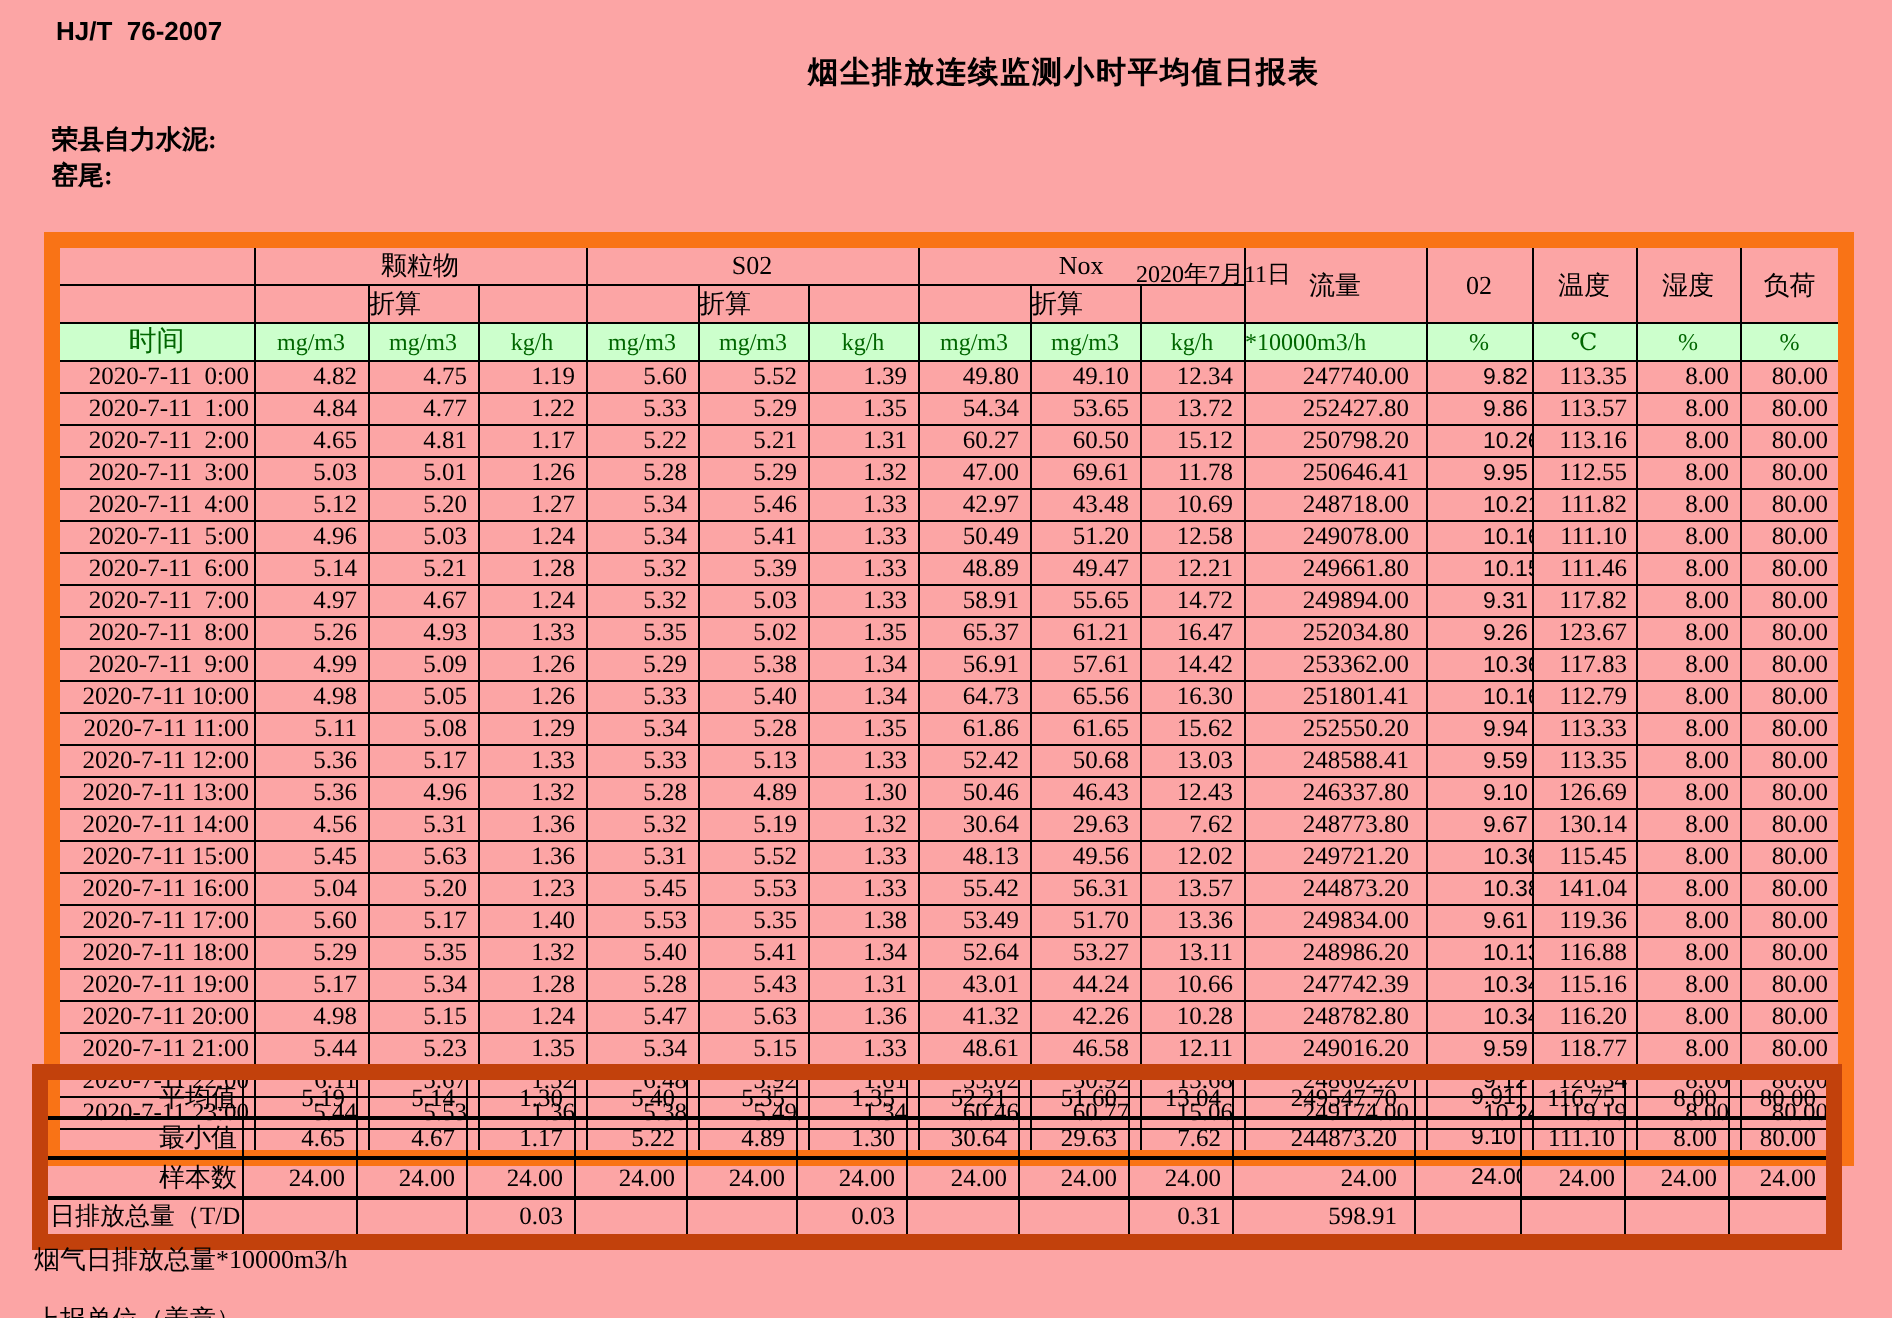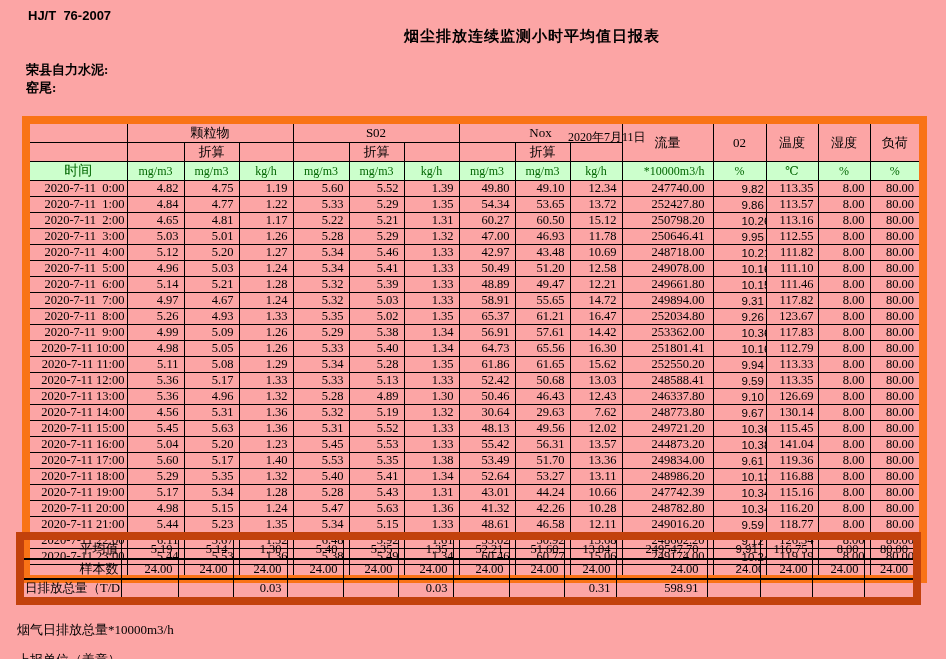--- a/index.html
+++ b/index.html
@@ -30,21 +30,21 @@
   .main-table { position: absolute; left: 22px; top: 116px; width: 898px; border: 8px solid #f97316; }
   .summary-table { position: absolute; left: 16px; top: 532px; width: 898px; border: 8px solid #c2410c; }
 
   .main-table td { border: 1px solid #000; padding: 0; overflow: hidden; white-space: nowrap; }
   .summary-table td {
     border: 1px solid #000; border-top-width: 2px; border-bottom-width: 2px;
     padding: 0; overflow: hidden; white-space: nowrap;
   }
 
   tr.hA td { height: 14px; text-align: center; font-size: 13px; }
-  tr.hB td { height: 13px; text-align: center; font-size: 13px; }
+  tr.hB td { height: 13px; font-size: 13px; }
   tr.hC td {
     height: 16px; text-align: center; font-size: 12px;
     background: var(--header-bg, #ccffcc); color: var(--header-text, #006600);
   }
   tr.hC td.time-head { font-size: 14px; }
 
   tbody tr.data-row td { height: 13.7px; font-size: 12.5px; text-align: right; padding-right: 5px; }
   tbody tr.data-row td.c-time { padding-right: 2px; white-space: pre; }
   tbody tr.empty-row td { height: 10px; }
 
@@ -118,21 +118,21 @@
         <td class="time-head">时间</td>
         <td>mg/m3</td>
         <td>mg/m3</td>
         <td>kg/h</td>
         <td>mg/m3</td>
         <td>mg/m3</td>
         <td>kg/h</td>
         <td>mg/m3</td>
         <td>mg/m3</td>
         <td>kg/h</td>
-        <td class="c9" style="padding:0;text-align:right">*10000m3/h</td>
+        <td class="c9" style="padding:0;text-align:left">*10000m3/h</td>
         <td>%</td>
         <td>℃</td>
         <td>%</td>
         <td>%</td>
       </tr>
     </thead>
     <tbody id="data-rows">
         <tr class="data-row">
           <td class="c-time">2020-7-11  0:00</td>
           <td class="c0">4.82</td>
@@ -186,21 +186,21 @@
         </tr>
         <tr class="data-row">
           <td class="c-time">2020-7-11  3:00</td>
           <td class="c0">5.03</td>
           <td class="c1">5.01</td>
           <td class="c2">1.26</td>
           <td class="c3">5.28</td>
           <td class="c4">5.29</td>
           <td class="c5">1.32</td>
           <td class="c6">47.00</td>
-          <td class="c7">46.93</td>
+          <td class="c7">69.61</td>
           <td class="c8">11.78</td>
           <td class="c9">250646.41</td>
           <td class="c10">9.95</td>
           <td class="c11">112.55</td>
           <td class="c12">8.00</td>
           <td class="c13">80.00</td>
         </tr>
         <tr class="data-row">
           <td class="c-time">2020-7-11  4:00</td>
           <td class="c0">5.12</td>
@@ -591,20 +591,37 @@
           <td class="c6">52.21</td>
           <td class="c7">51.60</td>
           <td class="c8">13.04</td>
           <td class="c9">249547.70</td>
           <td class="c10">9.91</td>
           <td class="c11">116.75</td>
           <td class="c12">8.00</td>
           <td class="c13">80.00</td>
         </tr>
         <tr>
+          <td class="s-label">最小值</td>
+          <td class="c0">4.65</td>
+          <td class="c1">4.67</td>
+          <td class="c2">1.17</td>
+          <td class="c3">5.22</td>
+          <td class="c4">4.89</td>
+          <td class="c5">1.30</td>
+          <td class="c6">30.64</td>
+          <td class="c7">29.63</td>
+          <td class="c8">7.62</td>
+          <td class="c9">244873.20</td>
+          <td class="c10">9.10</td>
+          <td class="c11">111.10</td>
+          <td class="c12">8.00</td>
+          <td class="c13">80.00</td>
+        </tr>
+        <tr>
           <td class="s-label">样本数</td>
           <td class="c0">24.00</td>
           <td class="c1">24.00</td>
           <td class="c2">24.00</td>
           <td class="c3">24.00</td>
           <td class="c4">24.00</td>
           <td class="c5">24.00</td>
           <td class="c6">24.00</td>
           <td class="c7">24.00</td>
           <td class="c8">24.00</td>

